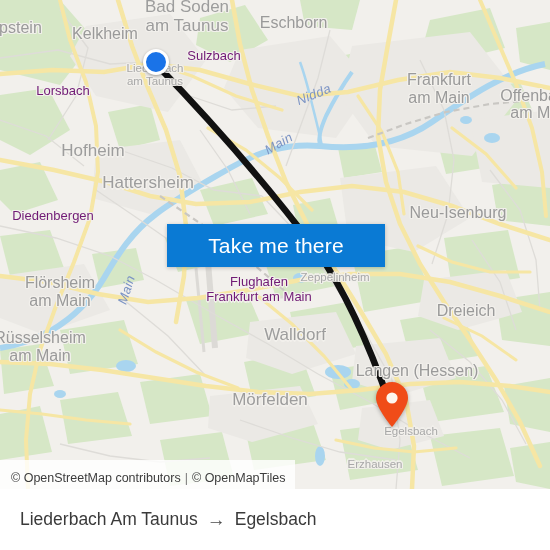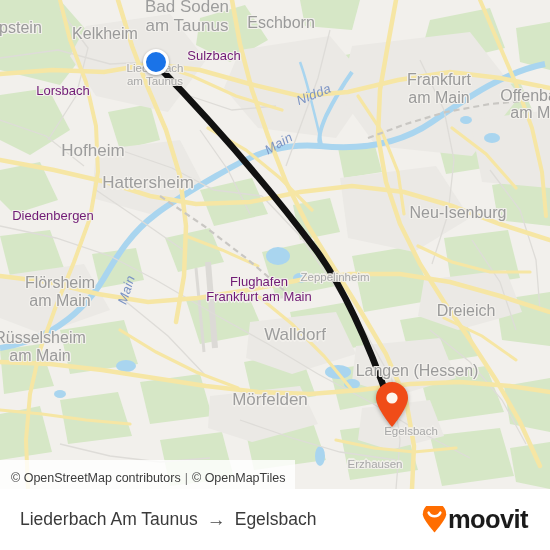--- a/index.html
+++ b/index.html
@@ -268,21 +268,21 @@
 
         <path id="route-line" d="M 156 64 C 214 124, 268 186, 316 250 C 344 288, 368 342, 390 404" fill="none" stroke="#111111" stroke-width="6.5" stroke-linecap="round"></path>
       </g>
     </svg>
 
     <div id="labels">
         <div class="map-label city" style="left: 16px; top: 28px;">opstein</div>
         <div class="map-label city" style="left: 105px; top: 34px;">Kelkheim</div>
         <div class="map-label big" style="left: 187px; top: 16px;">Bad Soden
 am Taunus</div>
-        <div class="map-label city" style="left: 281px; top: 23px;">Eschborn</div>
+        <div class="map-label city" style="left: 281px; top: 23px; padding-left: 25px;">Eschborn</div>
         <div class="map-label" style="left: 214px; top: 56px;">Sulzbach</div>
         <div class="map-label small" style="left: 155px; top: 75px;">Liederbach
 am Taunus</div>
         <div class="map-label" style="left: 63px; top: 91px;">Lorsbach</div>
         <div class="map-label city" style="left: 439px; top: 89px;">Frankfurt
 am Main</div>
         <div class="map-label city" style="left: 537px; top: 96px;">Offenbach</div>
         <div class="map-label city" style="left: 541px; top: 113px;">am Main</div>
         <div class="map-label water" style="left: 314px; top: 95px; transform: translate(-50%, -50%) rotate(-22deg);">Nidda</div>
         <div class="map-label big" style="left: 93px; top: 151px;">Hofheim</div>
@@ -306,36 +306,30 @@
         <div class="map-label small" style="left: 375px; top: 464px;">Erzhausen</div>
       </div>
 
     <div id="origin-marker" style="left:156px; top:62px;"></div>
 
     <svg id="dest-marker" viewBox="0 0 34 46" style="left:392px; top:428px;">
       <path d="M17 45 C17 45 33 26 33 16 A16 16 0 1 0 1 16 C1 26 17 45 17 45 Z" fill="#f04c18"></path>
       <circle cx="17" cy="16" r="5.6" fill="#fdf6ee"></circle>
     </svg>
 
+    <button id="take-me-there">Take me there</button>
 
     <div id="attribution">
       <a href="#">© OpenStreetMap contributors</a>
       <span class="sep">|</span>
       <a href="#">© OpenMapTiles</a>
     </div>
   </div>
 
   <div id="footer">
     <div id="route-summary">
       <span>Liederbach Am Taunus</span>
       <span class="arrow">→</span>
       <span>Egelsbach</span>
     </div>
-    <div id="brand">
-      <svg width="25" height="27" viewBox="0 0 25 27">
-        <path d="M12.5 26.5 C12.5 26.5 24.2 13.6 24.2 8.3 A11.7 11.7 0 1 0 0.8 8.3 C0.8 13.6 12.5 26.5 12.5 26.5 Z" fill="#ff6d00"></path>
-        <path d="M6.6 6.6 A6.6 6.6 0 0 0 18.4 6.6" fill="none" stroke="#ffffff" stroke-width="2.4" stroke-linecap="round"></path>
-      </svg>
-      <span class="wordmark">moovit</span>
-    </div>
   </div>
 
 </div>
 
 </body></html>

